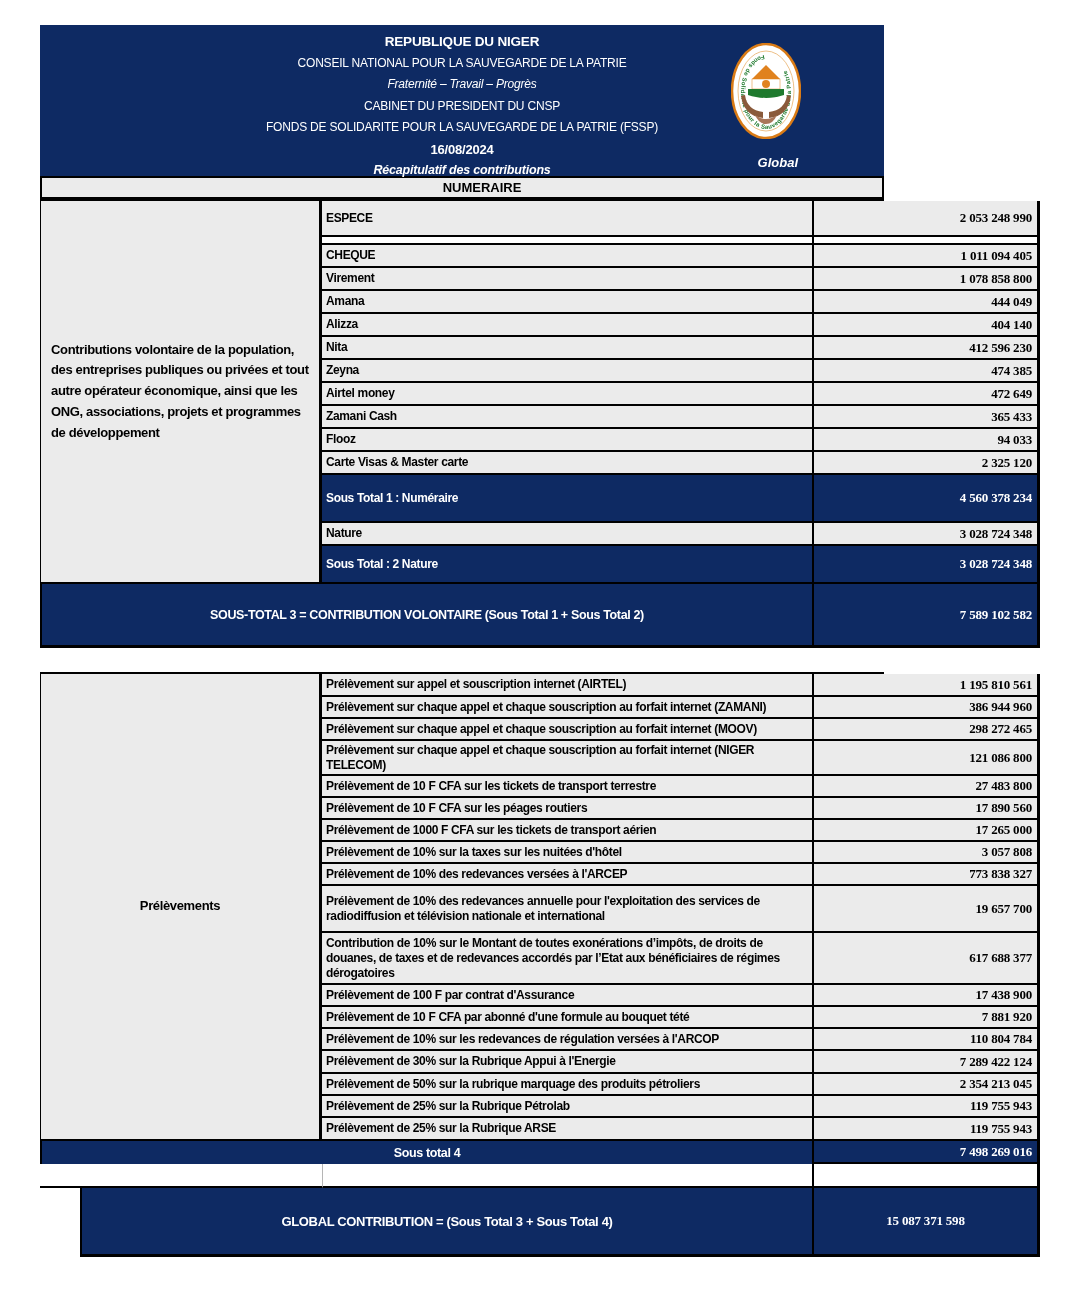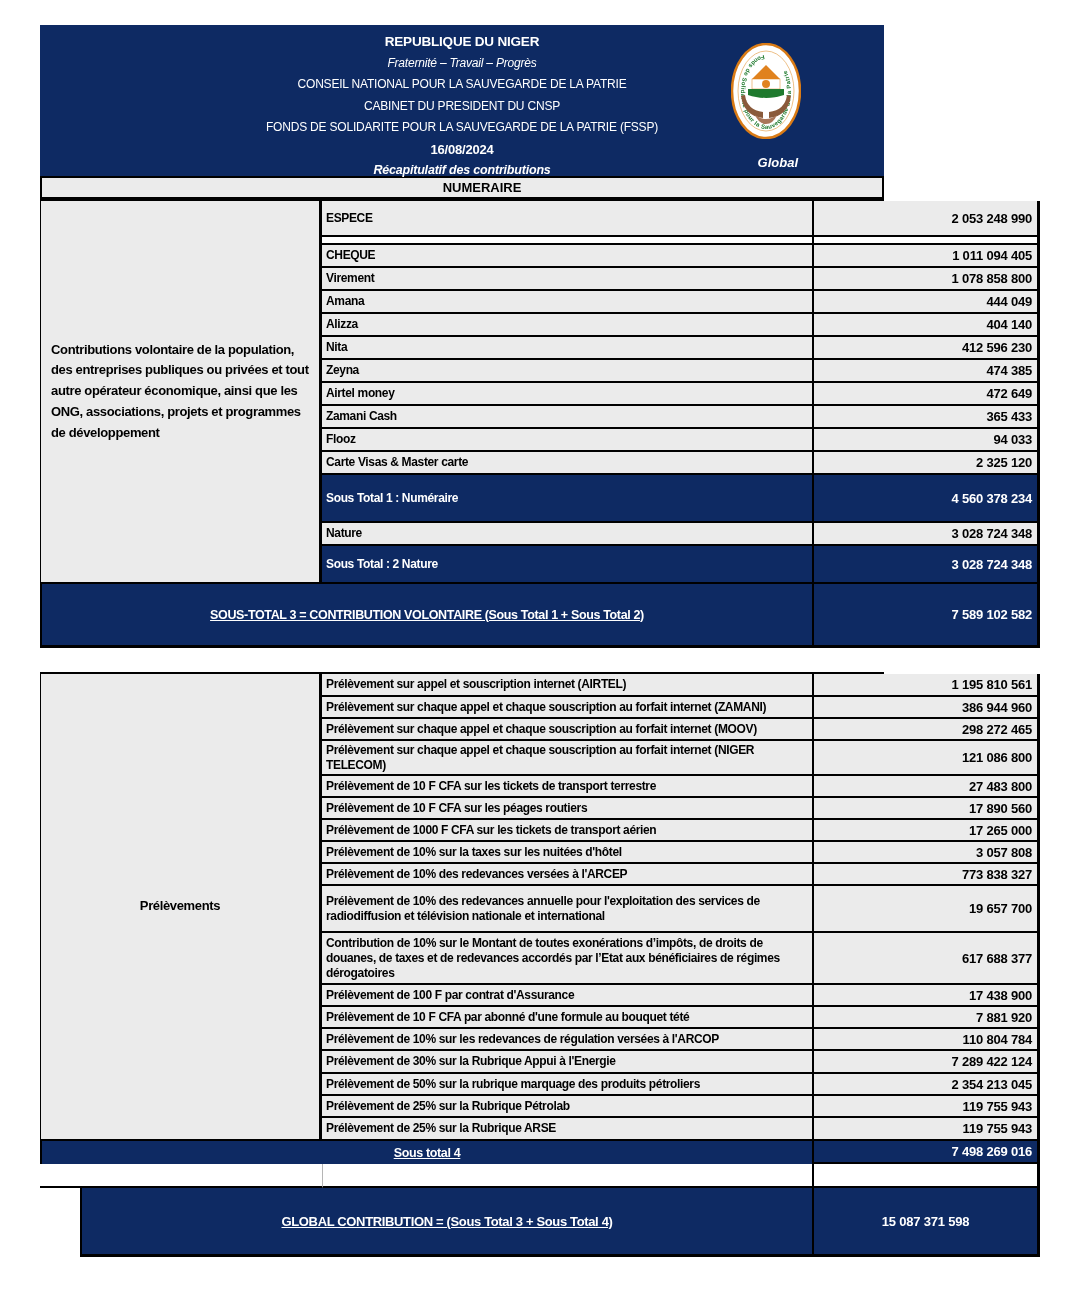--- a/index.html
+++ b/index.html
@@ -41,48 +41,48 @@
         font-size:12px;letter-spacing:-.35px;overflow:hidden;}
   .cat{grid-column:1;background:var(--row-gray);border-left:1px solid var(--border-black);
        border-right:3px solid var(--border-black);border-bottom:2px solid var(--border-black);
        justify-content:center;padding:6px 10px;line-height:1.6;font-size:13px;}
   .cat1{grid-row:1/16;}
   .cat2{grid-row:1/19;}
   .lbl{grid-column:2;background:var(--row-gray);padding:1px 4px;
        border-bottom:2px solid var(--border-black);line-height:1.25;}
   .val{grid-column:3;background:var(--row-gray);justify-content:flex-end;padding:1px 5px;
        border-left:2px solid var(--border-black);border-right:3px solid var(--border-black);
-       border-bottom:2px solid var(--border-black);font-size:13px;letter-spacing:-.2px;}
+       border-bottom:2px solid var(--border-black);font-size:13px;letter-spacing:-.2px;font-family:Liberation Serif, serif;}
   .gapc{background:#fff;border-bottom:2px solid var(--border-black);}
   .gapc.v{border-left:2px solid var(--border-black);border-right:3px solid var(--border-black);}
   .navy{background:var(--navy);color:var(--text-white);}
   .span12{grid-column:1/3;border-left:2px solid var(--border-black);
-          justify-content:center;text-align:center;font-size:12.5px;text-decoration:underline;}
+          justify-content:center;text-align:center;font-size:12.5px;}
   .thickb{border-bottom:3px solid var(--border-black);}
   .spacer{height:24px;background:#fff;}
   .bg1{background:#fff;}
   .bg2{background:#fff;border-left:1px solid #b5b5b5;border-bottom:2px solid var(--border-black);}
   .bg1x{border-bottom:2px solid var(--border-black);}
   .bg3{background:#fff;border-left:2px solid var(--border-black);
        border-right:3px solid var(--border-black);border-bottom:2px solid var(--border-black);}
   .gval{justify-content:center;font-size:13px;}
   .glbl{font-size:13px;margin-left:40px;}
 
   .lg-o{fill:var(--logo-orange);} .lg-g{fill:var(--logo-green);} .lg-b{fill:var(--logo-brown);}
   .ring-text{font-size:6px;font-weight:bold;fill:var(--logo-green);letter-spacing:.4px;}
 </style>
 </head>
 <body>
 
 <div class="sheet">
 
   <div class="hdr">
     <div class="ln l1">REPUBLIQUE DU NIGER</div>
+    <div class="ln">CONSEIL NATIONAL POUR LA SAUVEGARDE DE LA PATRIE</div>
     <div class="ln l2">Fraternité – Travail – Progrès</div>
-    <div class="ln">CONSEIL NATIONAL POUR LA SAUVEGARDE DE LA PATRIE</div>
     <div class="ln">CABINET DU PRESIDENT DU CNSP</div>
     <div class="ln">FONDS DE SOLIDARITE POUR LA SAUVEGARDE DE LA PATRIE (FSSP)</div>
     <div class="ln ldate">16/08/2024</div>
     <div class="ln lsub">Récapitulatif des contributions</div>
 
     <svg class="logo" viewBox="0 0 70 96">
       <ellipse cx="35" cy="48" rx="34" ry="47" fill="#ffffff" stroke="#d97b16" stroke-width="2.5"></ellipse>
       <ellipse cx="35" cy="48" rx="28" ry="40" fill="none" stroke="#e8b06a" stroke-width="0.8"></ellipse>
       <defs>
           <path id="ringPath" d="M 35 12 A 25 37 0 1 0 35.05 12"></path>

